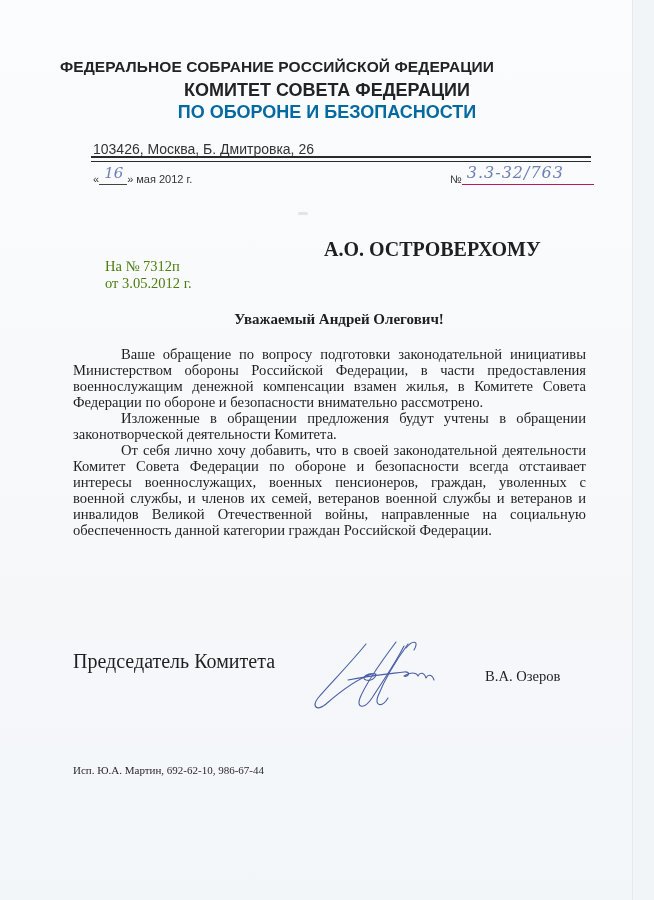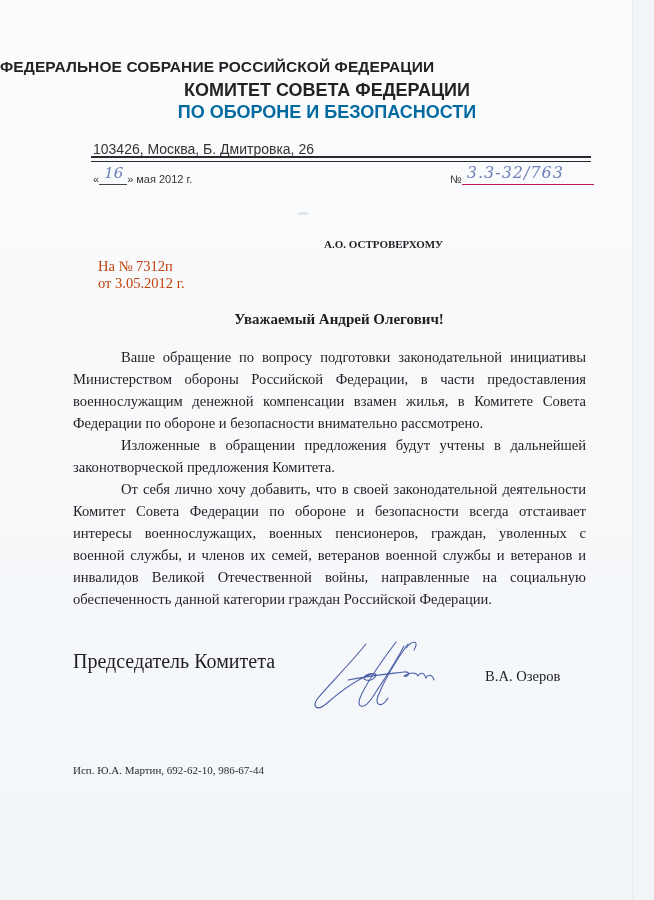--- a/index.html
+++ b/index.html
@@ -13,45 +13,45 @@
     position: absolute; left: 0; top: 0; width: 632px; height: 900px;
     background: linear-gradient(180deg, #fbfcfd 0%, #f6f8fa 60%, #f3f6f9 100%);
   }
   .page-edge {
     position: absolute; left: 632px; top: 0; width: 22px; height: 900px;
     background: #f2f5f8; border-left: 1px solid #e6eaee;
   }
   .sans { font-family: "Liberation Sans", "DejaVu Sans", sans-serif; }
   .serif { font-family: "Liberation Serif", "DejaVu Serif", serif; }
 
-  .hdr1 { position: absolute; left: 0; width: 554px; top: 58px; text-align: left; font-weight: bold; font-size: 15.5px; letter-spacing: 0.1px; color: #232326; }
+  .hdr1 { position: absolute; left: 0; width: 554px; top: 58px; text-align: center; font-weight: bold; font-size: 15.5px; letter-spacing: 0.1px; color: #232326; }
   .hdr2 { position: absolute; left: 0; width: 654px; top: 80px; text-align: center; font-weight: bold; font-size: 18px; color: #232326; }
   .hdr3 { position: absolute; left: 0; width: 654px; top: 102px; text-align: center; font-weight: bold; font-size: 18px; color: #0369a1; }
 
   .address { position: absolute; left: 93px; top: 141px; font-size: 14px; color: #333; }
   .rule-thick { position: absolute; left: 91px; top: 156px; width: 500px; height: 2px; background: #2a2a2e; }
   .rule-thin { position: absolute; left: 91px; top: 161px; width: 500px; height: 1px; background: #2a2a2e; }
 
   .date-line { position: absolute; left: 93px; top: 172px; font-size: 11px; color: #333; }
   .date-line .blank { display: inline-block; width: 28px; border-bottom: 1px solid #444; position: relative; height: 12px; vertical-align: -2px; }
   .hand { font-family: "DejaVu Serif", serif; font-style: italic; color: #6e7fb8; }
   .date-line .blank .hand { position: absolute; left: 5px; top: -8px; font-size: 15px; }
 
   .num-line { position: absolute; left: 450px; top: 172px; font-size: 11px; color: #333; }
   .num-line .blank { display: inline-block; width: 132px; border-bottom: 1px solid #be185d; position: relative; height: 12px; vertical-align: -2px; }
   .num-line .blank .hand { position: absolute; left: 5px; top: -9px; font-size: 16px; letter-spacing: 1px; white-space: nowrap; }
 
-  .addressee { position: absolute; left: 324px; top: 238px; font-weight: bold; font-size: 11px; color: #1f1f22; }
-  .ref { position: absolute; left: 98px; top: 258px; font-size: 14.5px; line-height: 17px; color: #c2410c; }
+  .addressee { position: absolute; left: 324px; top: 238px; font-weight: bold; font-size: 20px; color: #1f1f22; }
+  .ref { position: absolute; left: 105px; top: 258px; font-size: 14.5px; line-height: 17px; color: #4d7c0f; }
 
   .salutation { position: absolute; left: 0; width: 654px; top: 311px; text-align: center; font-weight: bold; font-size: 15px; padding-left: 12px; }
 
   .body-text {
     position: absolute; left: 73px; top: 346px; width: 513px;
-    font-size: 14.6px; line-height: 22px; text-align: justify; color: #1f1f22;
+    font-size: 14.6px; line-height: 16px; text-align: justify; color: #1f1f22;
   }
   .body-text p { margin: 0; text-indent: 48px; }
 
   .signer-title { position: absolute; left: 73px; top: 650px; font-size: 20px; }
   .signer-name { position: absolute; left: 485px; top: 668px; font-size: 14.6px; }
   .signature { position: absolute; left: 308px; top: 636px; width: 150px; height: 80px; }
 
   .executor { position: absolute; left: 73px; top: 764px; font-size: 11px; color: #2a2a2e; }
 
   .smudge { position: absolute; width: 10px; height: 3px; background: #d8dbe0; border-radius: 2px; opacity: 0.7; }
@@ -84,21 +84,21 @@
 
 <div class="ref serif">
   <div>На № 7312п</div>
   <div>от 3.05.2012 г.</div>
 </div>
 
 <div class="salutation serif">Уважаемый Андрей Олегович!</div>
 
 <div class="body-text serif">
   <p>Ваше обращение по вопросу подготовки законодательной инициативы Министерством обороны Российской Федерации, в части предоставления военнослужащим денежной компенсации взамен жилья, в Комитете Совета Федерации по обороне и безопасности внимательно рассмотрено.</p>
-  <p>Изложенные в обращении предложения будут учтены в дальнейшей законотворческой предложения Комитета.</p>
+  <p>Изложенные в обращении предложения будут учтены в обращении законотворческой деятельности Комитета.</p>
   <p>От себя лично хочу добавить, что в своей законодательной деятельности Комитет Совета Федерации по обороне и безопасности всегда отстаивает интересы военнослужащих, военных пенсионеров, граждан, уволенных с военной службы, и членов их семей, ветеранов военной службы и ветеранов и инвалидов Великой Отечественной войны, направленные на социальную обеспеченность данной категории граждан Российской Федерации.</p>
 </div>
 
 <div class="signer-title serif">Председатель Комитета</div>
 
 <svg class="signature" viewBox="0 0 150 80">
   <g fill="none" stroke="#4a5ea8" stroke-width="1.1" stroke-linecap="round" stroke-linejoin="round">
     <path d="M58 8 C40 30, 20 50, 10 62 C4 70, 8 76, 18 68 C34 54, 52 42, 64 38 C72 36, 66 46, 58 44 C52 42, 60 36, 68 38"></path>
     <path d="M88 6 C70 30, 56 52, 52 62 C48 72, 56 74, 64 62 C74 46, 86 30, 96 10"></path>
     <path d="M100 8 C84 30, 74 50, 70 60 C66 70, 74 72, 80 62"></path>

